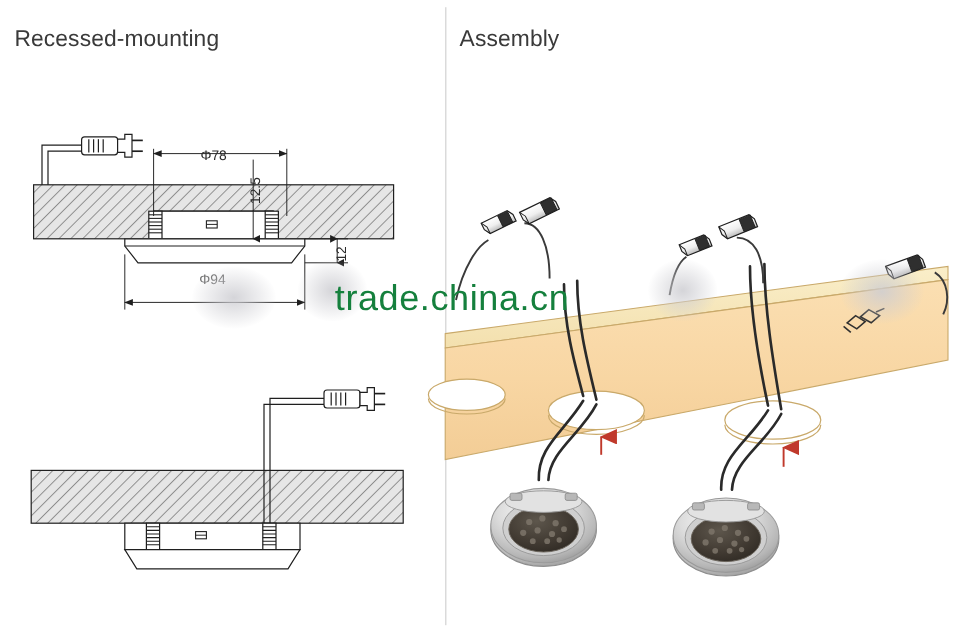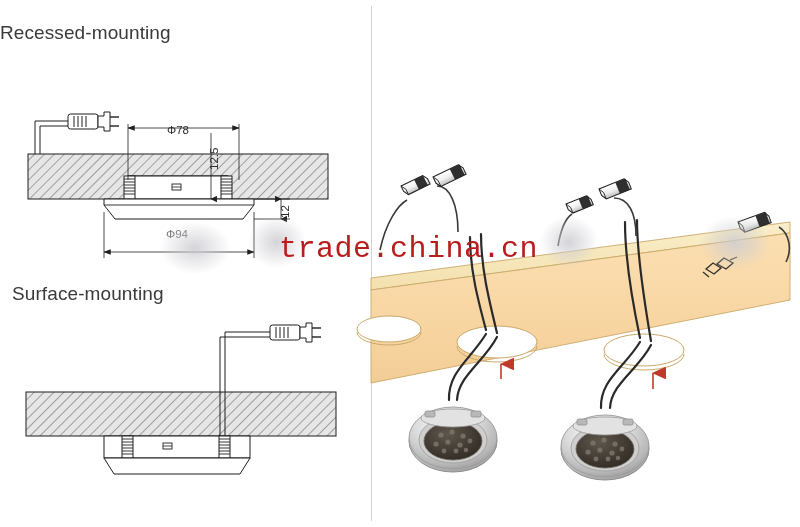--- a/index.html
+++ b/index.html
@@ -11,36 +11,36 @@
     position:relative;
   }
   #stage{position:absolute;left:0;top:0;width:800px;height:527px;}
   .panel-title{
     position:absolute;
     font-size:19px;
     color:#3a3a3a;
     letter-spacing:0.1px;
     white-space:nowrap;
   }
-  #title-recessed{left:0;top:22px;}
+  #title-recessed{left:12px;top:22px;}
   #title-surface{left:12px;top:283px;}
   #title-assembly{left:383px;top:22px;}
   .divider{
     position:absolute;
     left:371px;top:6px;
     width:1px;height:515px;
     background:#d2d2d2;
   }
   svg.art{position:absolute;left:0;top:0;width:800px;height:527px;pointer-events:none;}
   .wm{
     position:absolute;
     left:279px;top:232px;
     font-size:30px;
-    color:#b91c1c;
-    font-family:Liberation Mono, monospace;
+    color:#15803d;
+    font-family:Liberation Sans, sans-serif;
     white-space:nowrap;
     letter-spacing:0.5px;
   }
   .wm-blob{
     position:absolute;
     border-radius:50%;
     background:radial-gradient(ellipse at center, rgba(205,205,210,0.85) 0%, rgba(205,205,210,0.0) 72%);
     pointer-events:none;
   }
   .dimtext{
@@ -53,21 +53,21 @@
   .dimtext.vert{transform:rotate(-90deg);transform-origin:left top;}
 </style>
 </head>
 <body>
 
 <div id="stage">
 
   <div class="divider"></div>
 
   <div class="panel-title" id="title-recessed">Recessed-mounting</div>
-  <div class="panel-title" id="title-surface">Surface-mounting</div>
+  <div class="panel-title" id="title-assembly">Assembly</div>
 
   <svg class="art" viewBox="0 0 800 527">
     <defs>
       <pattern id="hatch45" width="7" height="7" patternUnits="userSpaceOnUse" patternTransform="rotate(45)">
         <rect width="7" height="7" fill="#e6e6e6"></rect>
         <line x1="0" y1="0" x2="0" y2="7" stroke="#8d8d8d" stroke-width="1.6"></line>
       </pattern>
       <linearGradient id="woodTop" x1="0" y1="0" x2="0" y2="1">
         <stop offset="0%" stop-color="#faeec9"></stop>
         <stop offset="100%" stop-color="#f3e0ae"></stop>

